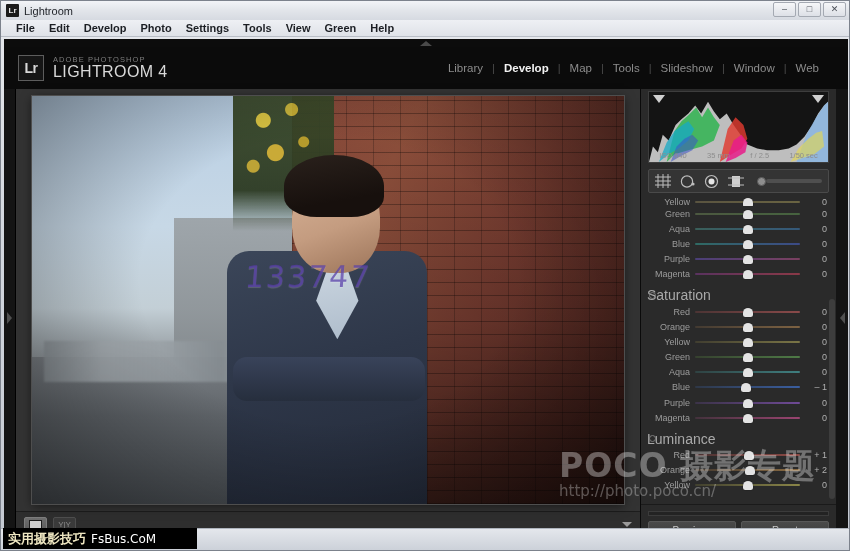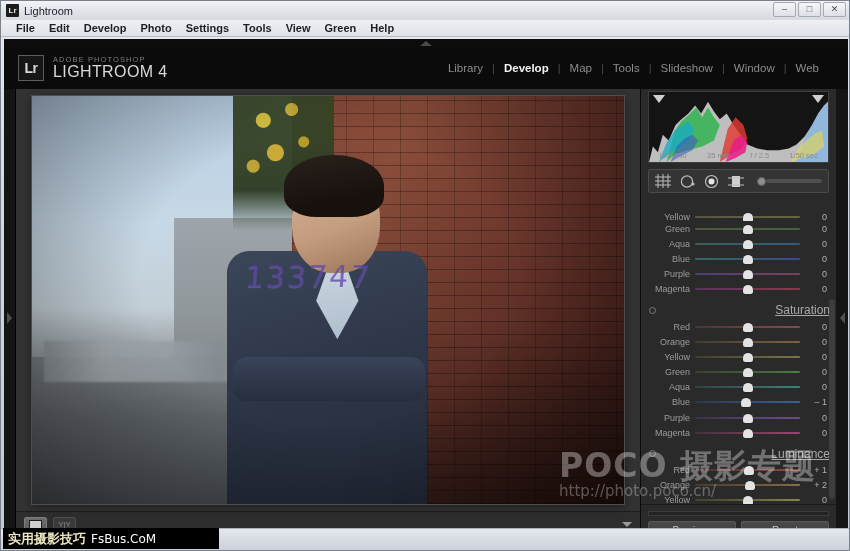--- a/index.html
+++ b/index.html
@@ -389,37 +389,37 @@
     background: #8e8e8e; border: 1px solid #5b5b5b;
   }
   .ts-track {
     flex: 1; height: 4px; border-radius: 2px;
     background: #4f4f4f;
   }
 
   
   .hsl-scroll {
     flex: 1; overflow: hidden;
-    margin-top: 20px;
+    margin-top: 5px;
     position: relative;
   }
   .hsl-inner { padding: 0 6px 0 6px; }
   .sec-head {
     display: flex; align-items: center;
     height: 17px; margin-top: 5px;
     position: relative;
   }
   .sec-dot {
     width: 7px; height: 7px; border-radius: 50%;
     border: 1px solid #7b7b7b;
     position: absolute; left: 2px;
   }
   .sec-label {
-    width: 100%; text-align: right;
-    font-size: 12px; color: #a9a9a9; text-decoration: underline;
+    width: 100%; text-align: left;
+    font-size: 14px; color: #a9a9a9;
   }
   .srow {
     display: flex; align-items: center;
     height: 15.2px;
   }
   .srow-label {
     width: 48px; text-align: right;
     font-size: 9px; color: #9c9c9c;
     padding-right: 5px;
   }
@@ -473,21 +473,21 @@
   .right-scrollbar {
     position: absolute; right: 1px; top: 210px;
     width: 6px; height: 200px;
     background: #3d3d3d; border-radius: 3px;
   }
 
   
   .fsbus {
     position: absolute;
     left: 2px; bottom: 1px;
-    width: 216px; height: 21px;
+    width: 194px; height: 21px;
     background: #000;
     display: flex; align-items: center;
     padding-left: 5px;
     z-index: 60;
   }
   .fsbus-cn {
     font-size: 13px; font-weight: bold;
     color: #efe7c2;
     font-family: "DejaVu Sans", sans-serif;
     letter-spacing: 0px;

